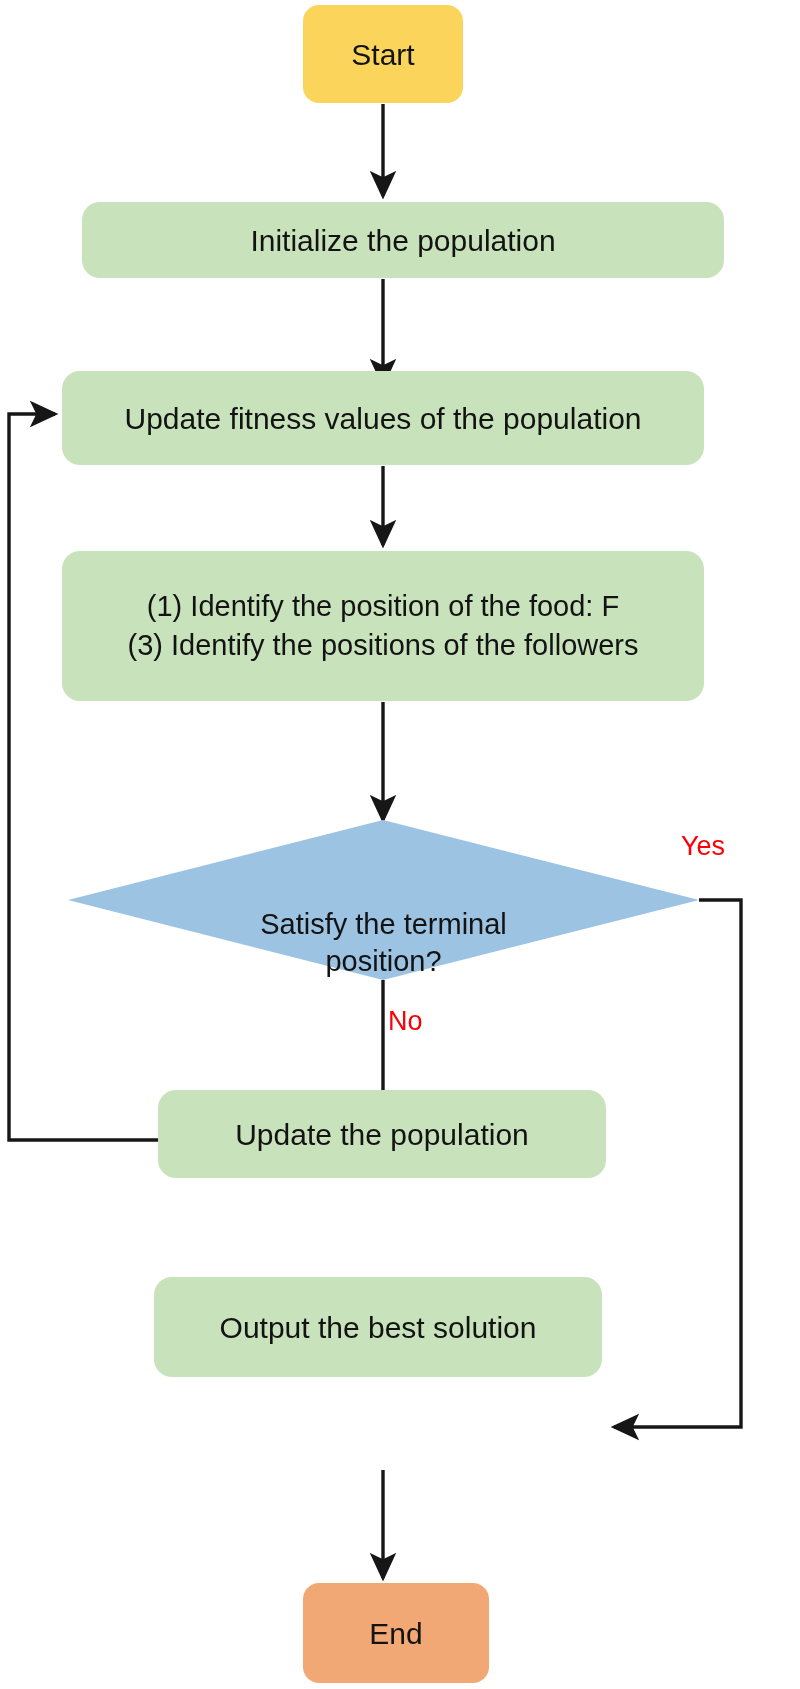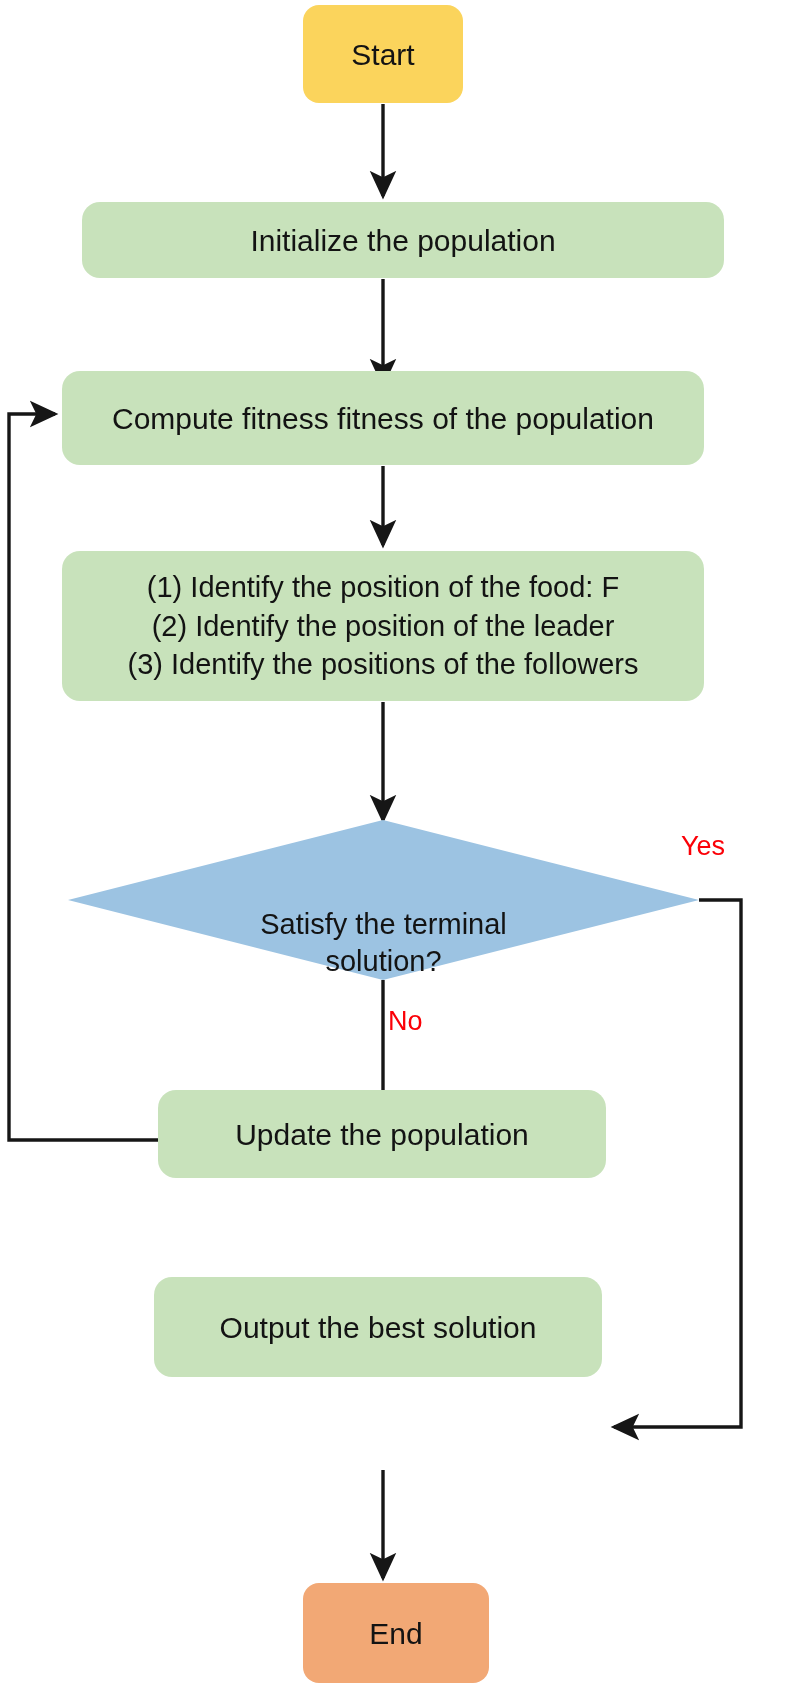--- a/index.html
+++ b/index.html
@@ -114,34 +114,33 @@
 
   <div class="node terminator" style="left:303px; top:5px; width:160px; height:98px; background:#fbd45c;">
     <span>Start</span>
   </div>
 
   <div class="node rounded process" style="left:62px; top:202px; width:642px; height:76px; background:#c8e2bb;margin-left:20px;">
     <span>Initialize the population</span>
   </div>
 
   <div class="node rounded process" style="left:62px; top:371px; width:642px; height:94px; background:#c8e2bb;">
-    <span>Compute fitness fitness of the population</span>
+    <span>Update fitness values of the population</span>
   </div>
 
   <div class="node rounded process multiline" style="left:62px; top:551px; width:642px; height:150px; background:#c8e2bb;">
     <span>(1) Identify the position of the food: F</span>
-    <span>(2) Identify the position of the leader</span>
     <span>(3) Identify the positions of the followers</span>
   </div>
 
   <div class="decision-wrap" style="left:68px; top:820px; width:631px; height:160px;">
     <div class="decision-label">
       <div>
         <span style="display:block;">Satisfy the terminal</span>
-        <span style="display:block;">solution?</span>
+        <span style="display:block;">position?</span>
       </div>
     </div>
   </div>
 
   <div class="edge-label" style="left:681px; top:831px;">Yes</div>
 
   <div class="edge-label" style="left:388px; top:1006px;text-align:right;">No</div>
 
   <div class="node rounded process" style="left:158px; top:1090px; width:448px; height:88px; background:#c8e2bb;">
     <span>Update the population</span>

